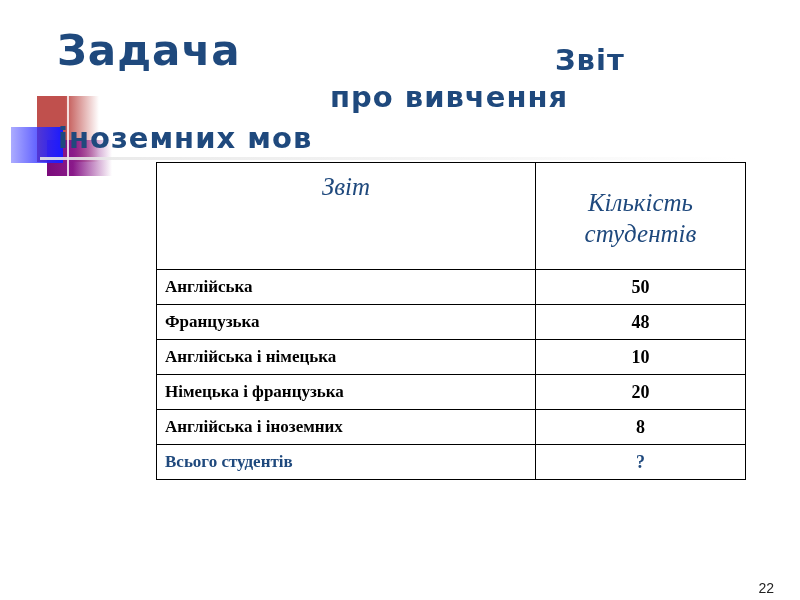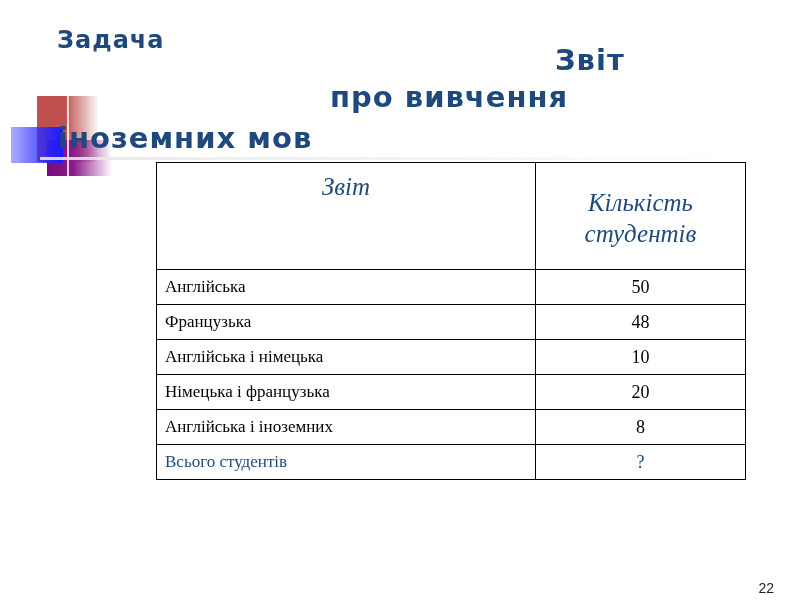--- a/index.html
+++ b/index.html
@@ -24,40 +24,40 @@
       left: 67px; top: 88px; width: 2px; height: 92px; background: rgba(255,255,255,0.8);
     }
     .hline {
       left: 40px; top: 157px; width: 700px; height: 3px;
       background: linear-gradient(90deg, rgba(230,230,230,0.9) 0%, rgba(240,240,240,0.7) 60%, rgba(255,255,255,0) 100%);
     }
     .title {
       position: absolute; color: #1f497d; font-family: "DejaVu Sans", sans-serif; font-weight: bold;
       letter-spacing: 1px;
     }
-    .t1 { left: 57px; top: 26px; font-size: 24px; }
+    .t1 { left: 57px; top: 26px; font-size: 42px; }
     .t2 { left: 555px; top: 43px; font-size: 29px; }
     .t3 { left: 330px; top: 80px; font-size: 29px; }
     .t4 { left: 58px; top: 121px; font-size: 29px; }
 
     table.data {
       position: absolute; left: 156px; top: 162px; width: 590px;
       border-collapse: collapse;
       font-family: "Liberation Serif", serif;
     }
     table.data td, table.data th {
       border: 1px solid #000; padding: 0 8px;
     }
     table.data th {
       font-style: italic; font-weight: normal; color: #1f497d; font-size: 25px; line-height: 31px;
       height: 82px; vertical-align: top; padding-top: 24px;
     }
     table.data th.col1 { width: 362px; text-align: center; padding-top: 8px; }
     table.data th.col2 { text-align: center; }
-    table.data td { height: 34px; font-size: 17px; font-weight: normal; color: #000; margin-top: 10px; }
+    table.data td { height: 34px; font-size: 17px; font-weight: bold; color: #000; margin-top: 10px; }
     table.data td.num { text-align: center; font-size: 18px; }
     table.data tr.total td { color: #1f497d; }
 
     .pageno {
       position: absolute; right: 26px; top: 563px; font-size: 14px; color: #222;
       font-family: "Liberation Sans", sans-serif;
       margin-top: 17px;
     }
   </style>
 </head>

